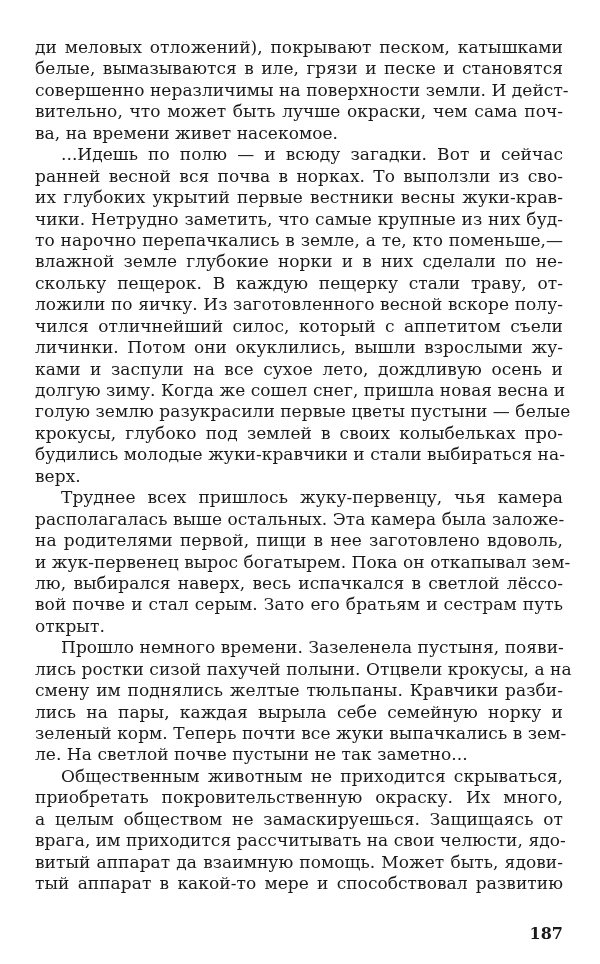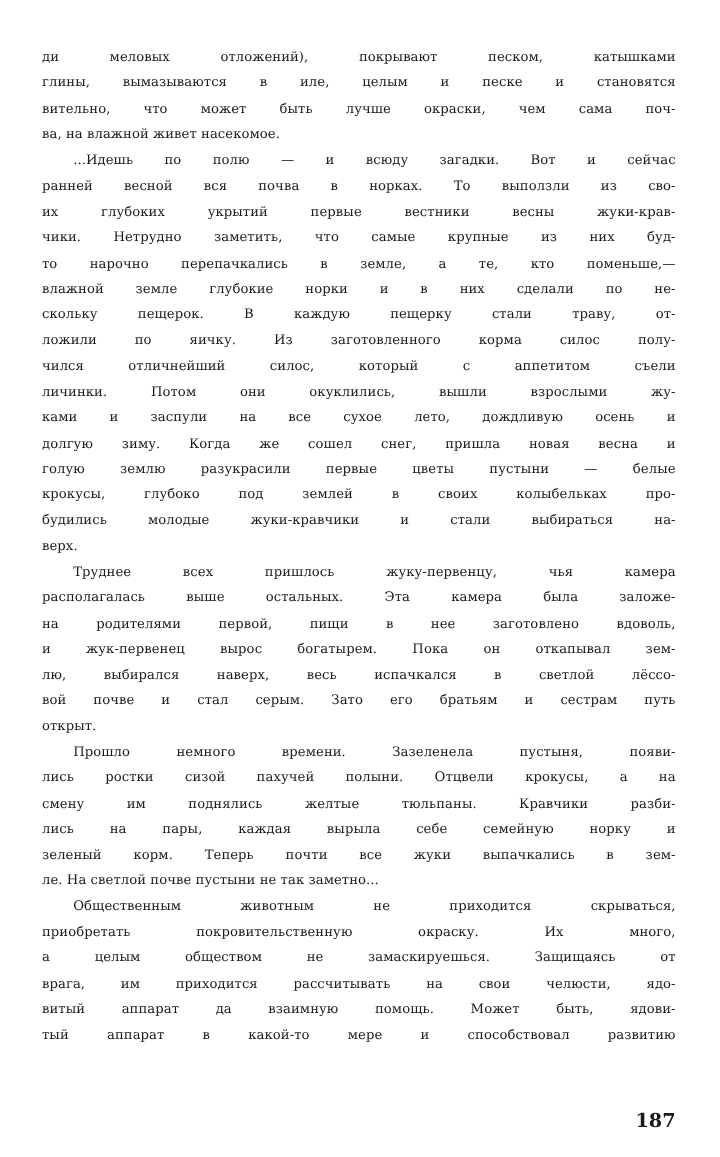--- a/index.html
+++ b/index.html
@@ -3,21 +3,21 @@
 <meta charset="utf-8">
 <style>
   html, body { margin: 0; padding: 0; background: #ffffff; }
   body { width: 600px; height: 964px; position: relative; overflow: hidden; }
   .page {
     position: absolute;
     left: 35px;
     top: 37px;
     width: 528px;
     font-family: "DejaVu Serif", "Liberation Serif", serif;
-    font-size: 11px;
+    font-size: 17px;
     line-height: 21.45px;
     color: #1a1a1a;
     letter-spacing: 0.05px;
   }
   .line {
     display: block;
     white-space: nowrap;
     text-align: justify;
     text-align-last: justify;
     height: 21.45px;
@@ -35,37 +35,38 @@
     color: #1a1a1a;
   }
 </style>
 </head>
 <body>
 
 <div class="page">
 
   <div>
     <span class="line">ди меловых отложений), покрывают песком, катышками</span>
-    <span class="line">глины, вымазываются в иле, целым и песке и становятся</span>
+    <span class="line">белые, вымазываются в иле, грязи и песке и становятся</span>
+    <span class="line">совершенно неразличимы на поверхности земли. И дейст-</span>
     <span class="line">вительно, что может быть лучше окраски, чем сама поч-</span>
-    <span class="line last">ва, на влажной живет насекомое.</span>
+    <span class="line last">ва, на времени живет насекомое.</span>
   </div>
 
   <div>
     <span class="line indent">...Идешь по полю — и всюду загадки. Вот и сейчас</span>
     <span class="line">ранней весной вся почва в норках. То выползли из сво-</span>
     <span class="line">их глубоких укрытий первые вестники весны жуки-крав-</span>
     <span class="line">чики. Нетрудно заметить, что самые крупные из них буд-</span>
     <span class="line">то нарочно перепачкались в земле, а те, кто поменьше,—</span>
   </div>
 
   <div>
     <span class="line">влажной земле глубокие норки и в них сделали по не-</span>
     <span class="line">скольку пещерок. В каждую пещерку стали траву, от-</span>
-    <span class="line">ложили по яичку. Из заготовленного корма силос полу-</span>
+    <span class="line">ложили по яичку. Из заготовленного весной вскоре полу-</span>
     <span class="line">чился отличнейший силос, который с аппетитом съели</span>
     <span class="line">личинки. Потом они окуклились, вышли взрослыми жу-</span>
     <span class="line">ками и заспули на все сухое лето, дождливую осень и</span>
     <span class="line">долгую зиму. Когда же сошел снег, пришла новая весна и</span>
     <span class="line">голую землю разукрасили первые цветы пустыни — белые</span>
     <span class="line">крокусы, глубоко под землей в своих колыбельках про-</span>
     <span class="line">будились молодые жуки-кравчики и стали выбираться на-</span>
     <span class="line last">верх.</span>
   </div>
 

